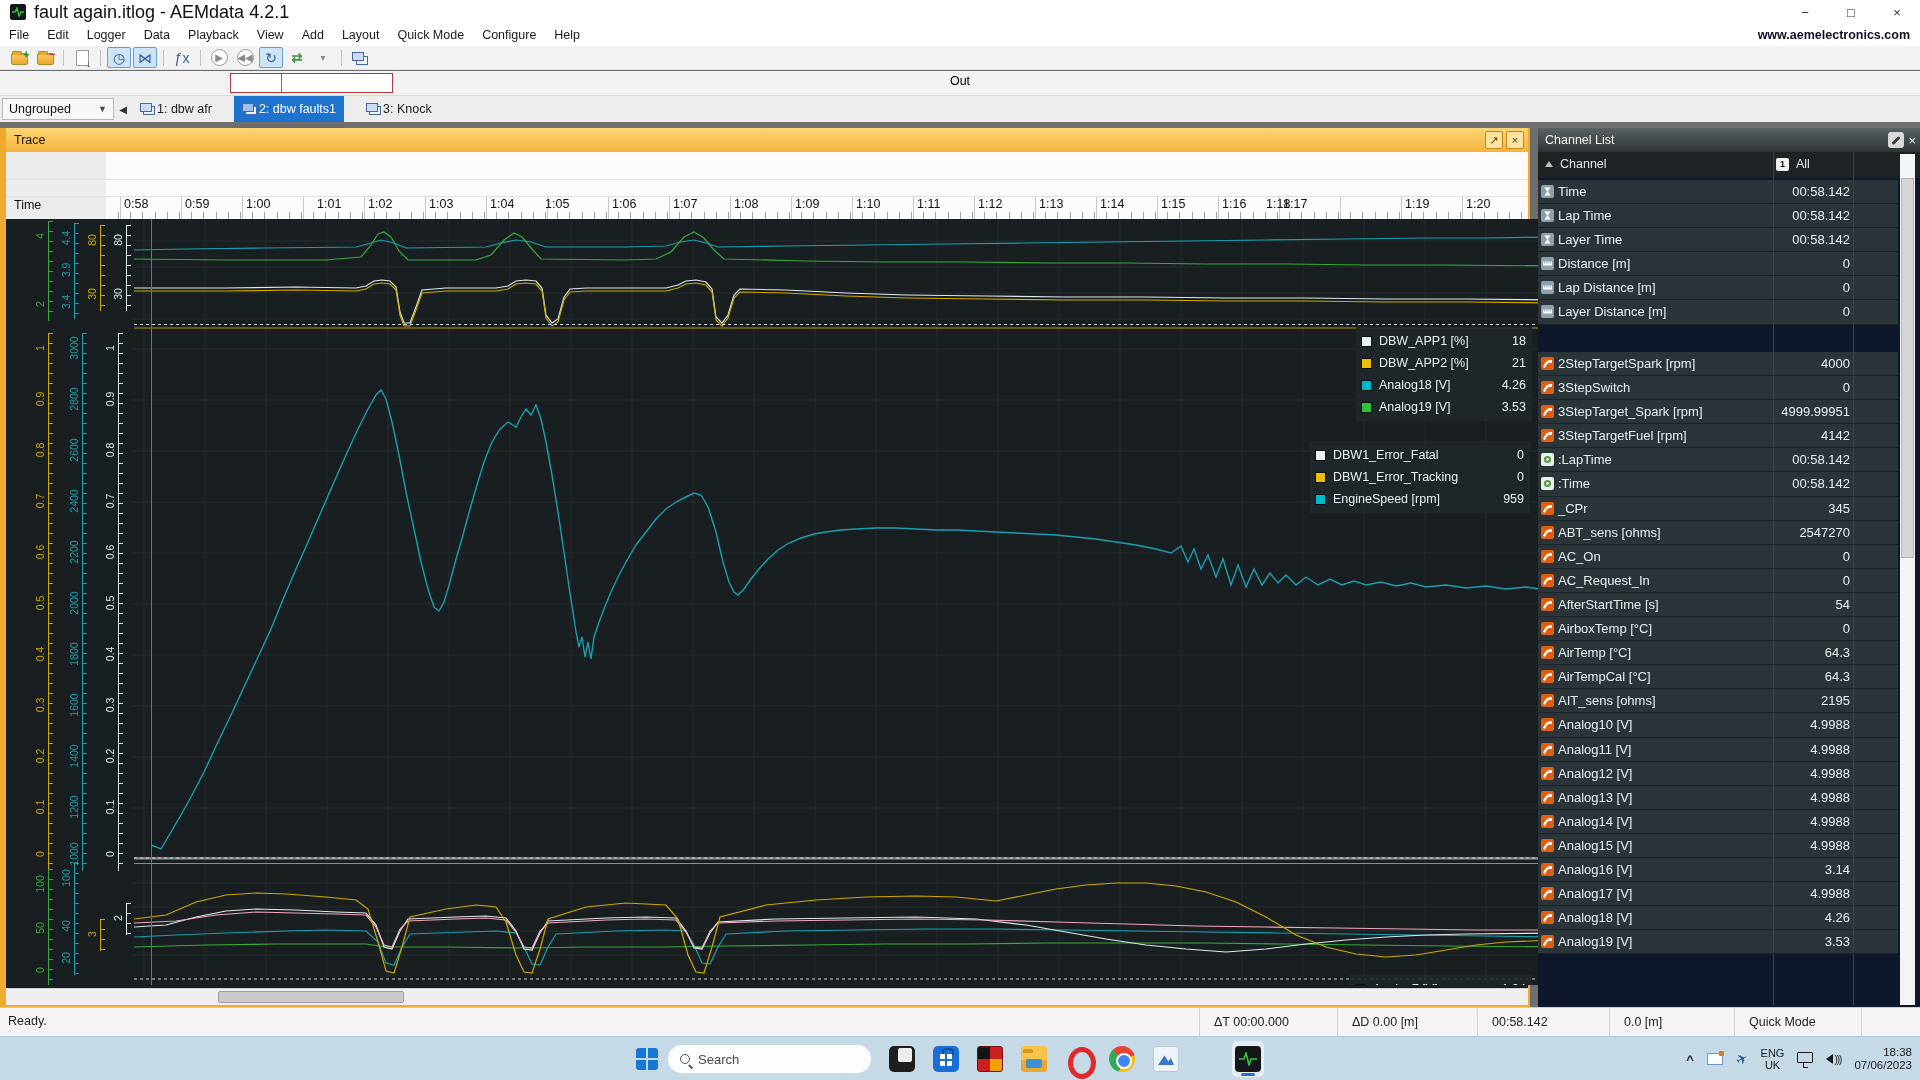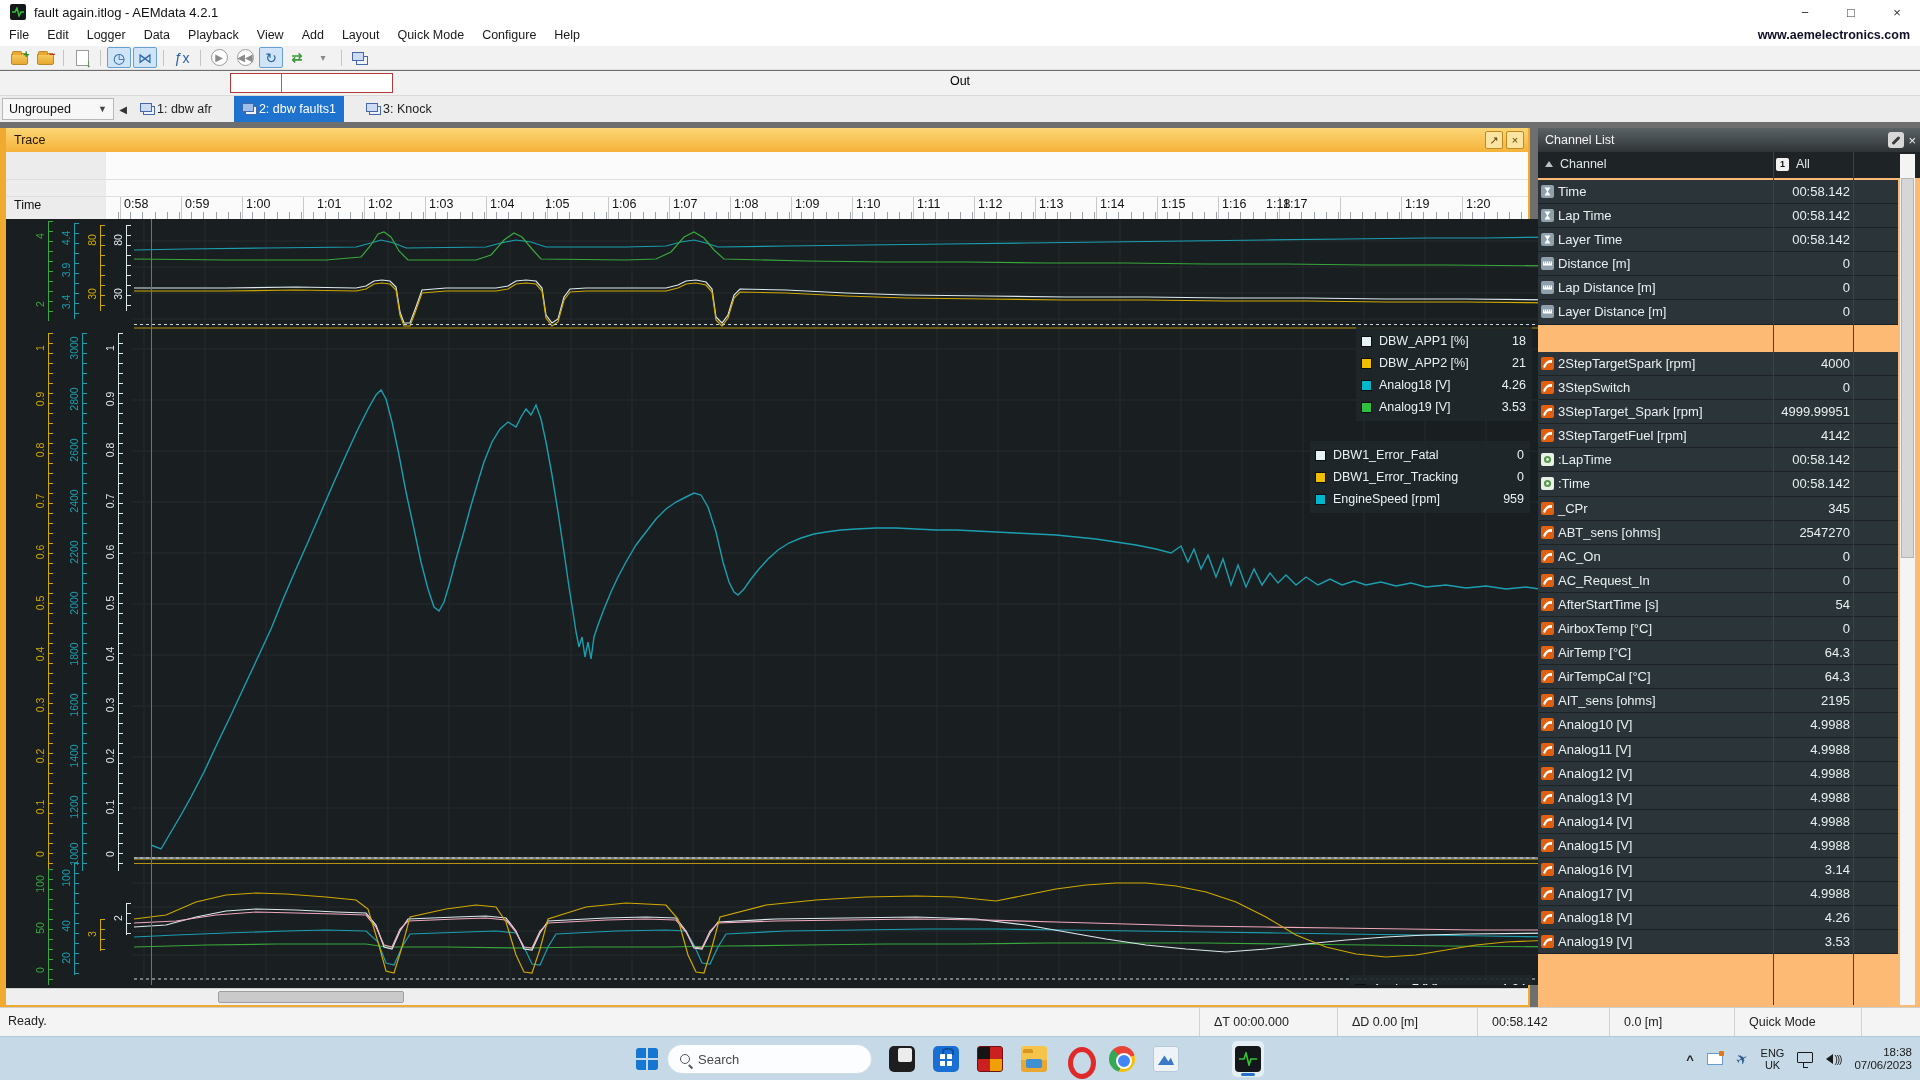--- a/index.html
+++ b/index.html
@@ -5,21 +5,21 @@
   html,body{margin:0;padding:0;background:#555;}
   *{box-sizing:border-box;}
   .screen{position:relative;width:1920px;height:1080px;overflow:hidden;
     font-family:"Liberation Sans",sans-serif;background:#6e6e6e;}
 
   
   .titlebar{position:absolute;left:0;top:0;width:1920px;height:24px;background:#ffffff;
     display:flex;align-items:center;}
   .appicon{width:16px;height:16px;margin:0 8px 0 10px;background:#15181a;border-radius:2px;
     display:flex;align-items:center;justify-content:center;}
-  .title-text{font-size:13px;color:#111;}
+  .title-text{font-size:18px;color:#111;}
   .wincontrols{position:absolute;right:0;top:0;height:24px;display:flex;}
   .wbtn{width:46px;height:24px;display:flex;align-items:center;justify-content:center;
     font-size:13px;color:#333;}
   
   .menubar{position:absolute;left:0;top:24px;width:1920px;height:22px;background:#ffffff;
     display:flex;align-items:center;font-size:12.5px;color:#1a1a1a;}
   .menu-item{padding:0 9px;height:22px;line-height:22px;}
   .menu-url{position:absolute;right:10px;top:0;height:22px;line-height:22px;font-weight:bold;
     font-size:12.5px;color:#101028;}
   
@@ -90,21 +90,21 @@
   .legend{position:absolute;background:rgba(32,39,42,0.90);padding:3px 6px 3px 5px;}
   .lrow{display:flex;align-items:center;height:22px;font-size:12.5px;color:#e9f1f4;}
   .lsw{width:11px;height:11px;margin-right:7px;border:1px solid #0c0f10;flex:0 0 auto;}
   .lname{white-space:nowrap;}
   .lval{margin-left:auto;padding-left:14px;}
   .cursorline{position:absolute;width:1px;background:#3f80b8;}
   .hscroll{position:absolute;left:0;top:860px;width:1522px;height:17px;background:#efefef;border-top:1px solid #d0d0d0;}
   .hthumb{position:absolute;left:212px;top:2px;width:186px;height:12px;background:#cacaca;
     border:1px solid #9e9e9e;border-radius:2px;}
   
-  .chan-win{position:absolute;left:1538px;top:128px;width:382px;height:879px;background:#fdba74;}
+  .chan-win{position:absolute;left:1538px;top:128px;width:382px;height:879px;background:#0f172a;}
   .chan-title{position:absolute;left:0;top:0;width:382px;height:24px;
     background:linear-gradient(180deg,#5b6265 0%,#2e3436 100%);display:flex;align-items:center;
     color:#f2f2f2;font-size:12.5px;padding-left:7px;}
   .chan-btns{position:absolute;right:4px;top:4px;display:flex;gap:4px;align-items:center;}
   .wrench-box{width:16px;height:16px;background:#d8d8d8;border-radius:3px;position:relative;}
   .wrench-box::after{content:"";position:absolute;left:3px;top:7px;width:10px;height:3px;background:#3a3a3a;
     border-radius:2px;transform:rotate(-45deg);}
   .chan-close{color:#f0f0f0;font-size:13px;}
   .chan-header{position:absolute;left:0;top:24px;width:382px;height:26px;background:#1e2426;
     color:#dfe6e8;font-size:12.5px;}

